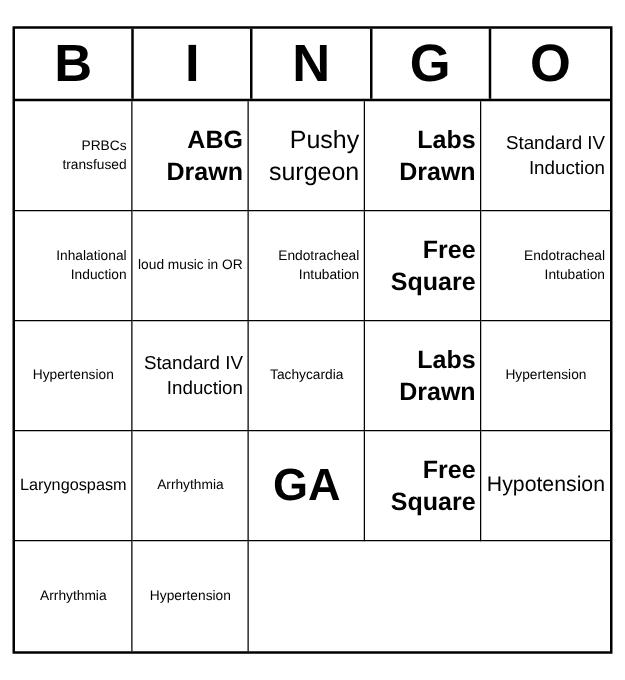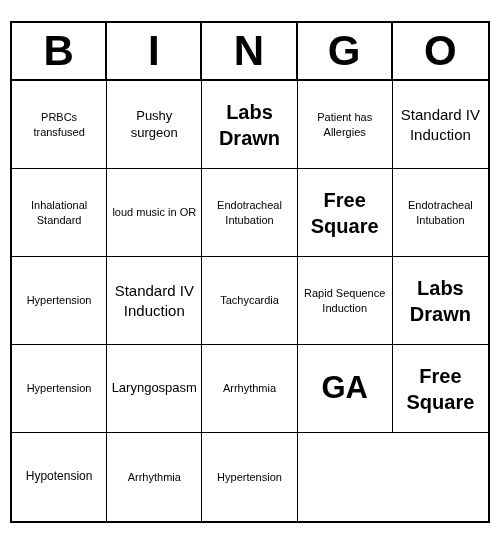--- a/index.html
+++ b/index.html
@@ -35,21 +35,21 @@
       display: grid;
       grid-template-columns: repeat(5, 1fr);
       grid-template-rows: repeat(5, 1fr);
     }
     .bingo-cell {
       border-right: 1px solid #000;
       border-bottom: 1px solid #000;
       display: flex;
       align-items: center;
       justify-content: center;
-      text-align: center;
+      text-align: right;
       padding: 4px;
       min-height: 88px;
       font-size: 11px;
       line-height: 1.3;
     }
     .bingo-cell:nth-child(5n) {
       border-right: none;
     }
     .bingo-cell:nth-child(n+21) {
       border-bottom: none;
@@ -61,36 +61,35 @@
 <div class="bingo-card">
   <div class="bingo-header">
   <div class="bingo-letter">B</div>
       <div class="bingo-letter">I</div>
       <div class="bingo-letter">N</div>
       <div class="bingo-letter">G</div>
       <div class="bingo-letter">O</div>
     </div>
   <div class="bingo-grid">
   <div class="bingo-cell" style="font-size: 11px;">PRBCs transfused</div>
-      <div class="bingo-cell" style="font-size: 13px; font-weight: normal;">Pushy surgeon</div>
+      <div class="bingo-cell" style="font-size: 20px; font-weight: bold;">ABG Drawn</div>
+      <div class="bingo-cell" style="font-size: 20px; font-weight: normal;">Pushy surgeon</div>
       <div class="bingo-cell" style="font-size: 20px; font-weight: bold;">Labs Drawn</div>
-      <div class="bingo-cell" style="font-size: 11px;">Patient has Allergies</div>
       <div class="bingo-cell" style="font-size: 15px; font-weight: normal;">Standard IV Induction</div>
-      <div class="bingo-cell" style="font-size: 11px;">Inhalational Standard</div>
+      <div class="bingo-cell" style="font-size: 11px;">Inhalational Induction</div>
       <div class="bingo-cell" style="font-size: 11px; font-weight: normal;">loud music in OR</div>
       <div class="bingo-cell" style="font-size: 11px;">Endotracheal Intubation</div>
       <div class="bingo-cell" style="font-size: 20px; font-weight: bold;">Free Square</div>
       <div class="bingo-cell" style="font-size: 11px;">Endotracheal Intubation</div>
       <div class="bingo-cell" style="font-size: 11px;">Hypertension</div>
       <div class="bingo-cell" style="font-size: 15px; font-weight: normal;">Standard IV Induction</div>
       <div class="bingo-cell" style="font-size: 11px;">Tachycardia</div>
-      <div class="bingo-cell" style="font-size: 11px;">Rapid Sequence Induction</div>
       <div class="bingo-cell" style="font-size: 20px; font-weight: bold;">Labs Drawn</div>
       <div class="bingo-cell" style="font-size: 11px;">Hypertension</div>
       <div class="bingo-cell" style="font-size: 13px;">Laryngospasm</div>
       <div class="bingo-cell" style="font-size: 11px;">Arrhythmia</div>
-      <div class="bingo-cell" style="font-size: 31px; font-weight: bold;">GA</div>
+      <div class="bingo-cell" style="font-size: 36px; font-weight: bold;">GA</div>
       <div class="bingo-cell" style="font-size: 20px; font-weight: bold;">Free Square</div>
-      <div class="bingo-cell" style="font-size: 12px;">Hypotension</div>
+      <div class="bingo-cell" style="font-size: 17px;">Hypotension</div>
       <div class="bingo-cell" style="font-size: 11px;">Arrhythmia</div>
       <div class="bingo-cell" style="font-size: 11px;">Hypertension</div>
     </div>
 </div>
 
 </body></html>

